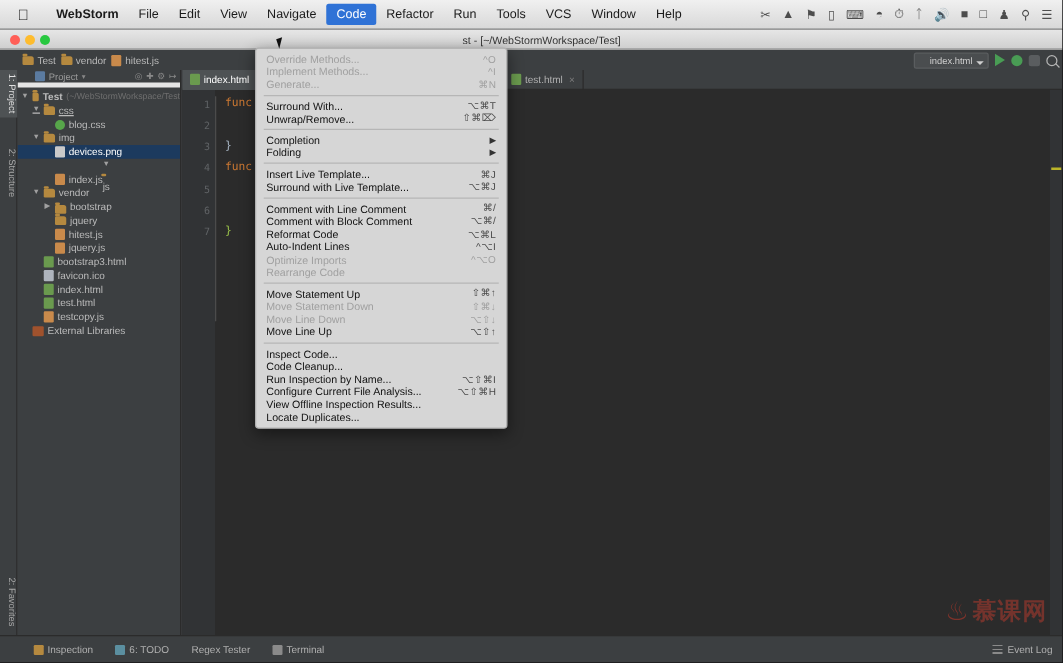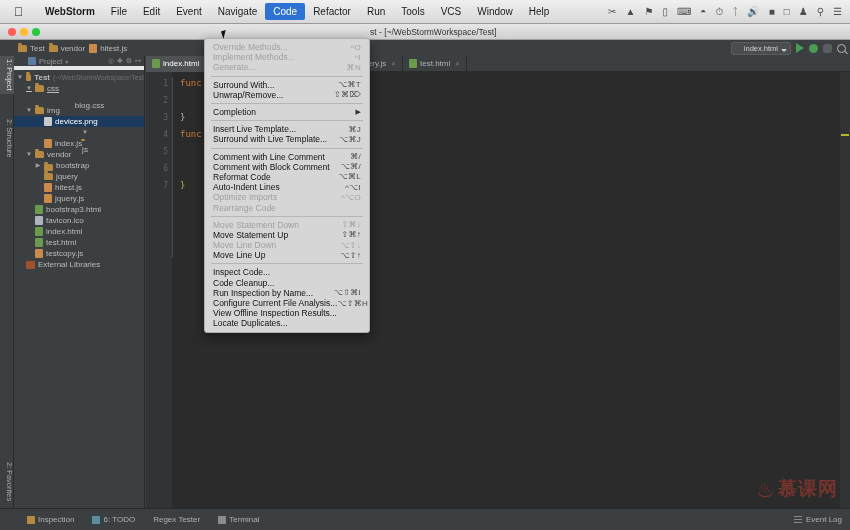--- a/index.html
+++ b/index.html
@@ -153,21 +153,21 @@
   .foldline{
     position:absolute; left:0; top:5px; width:1px; height:180px; background:#4b4b4b;
   }
   .scroll-right {
     position:absolute; right:0; top:0; width:10px; height:100%; background:#313335;
   }
   .warn-mark{ position:absolute; right:1px; width:8px; height:2px; background:#bbb529; }
 
   
   .menu {
-    position:absolute; top:38px; left:204px; width:166px;
+    position:absolute; top:38px; left:204px; width:202px;
     background:#d6d6d6; border:1px solid #b0b0b0; border-radius:3px;
     box-shadow:0 4px 12px rgba(0,0,0,.45); z-index:800;
     padding:3px 0; color:#111; font-size:8.5px;
   }
   .mrow {
     display:flex; align-items:center; height:10.2px; padding:0 8px;
     white-space:nowrap;
   }
   .mrow .lbl { flex:1; }
   .mrow .acc { color:#4a4a4a; font-size:8px; letter-spacing:.3px; }
@@ -198,21 +198,21 @@
 </head>
 <body>
 
 <div id="app">
 
   <div class="macbar">
     <span class="apple"></span>
     <span class="mi bold">WebStorm</span>
     <span class="mi">File</span>
     <span class="mi">Edit</span>
-    <span class="mi">Event</span>
+    <span class="mi">View</span>
     <span class="mi">Navigate</span>
     <span class="mi sel">Code</span>
     <span class="mi">Refactor</span>
     <span class="mi">Run</span>
     <span class="mi">Tools</span>
     <span class="mi">VCS</span>
     <span class="mi">Window</span>
     <span class="mi">Help</span>
     <span class="spacer"></span>
     <span class="tray">
@@ -289,21 +289,21 @@
           <span class="arrow">▼</span>
           <i class="folder-ic"></i>
           <span style="font-weight: bold;">Test</span>
           <span class="tpath"> (~/WebStormWorkspace/Test</span>
         </div>
         <div class="tnode" style="padding-left: 12px; text-decoration: underline;">
           <span class="arrow">▼</span>
           <i class="folder-ic"></i>
           <span>css</span>
         </div>
-        <div class="tnode" style="padding-left: 21px; flex-direction: column;">
+        <div class="tnode" style="padding-left: 21px;">
           <span class="arrow"></span>
           <i class="css-ic"></i>
           <span>blog.css</span>
         </div>
         <div class="tnode" style="padding-left: 12px;">
           <span class="arrow">▼</span>
           <i class="folder-ic"></i>
           <span>img</span>
         </div>
         <div class="tnode sel" style="padding-left: 21px;">
@@ -442,20 +442,24 @@
       </div>
       <div class="mrow">
         <span class="lbl">Unwrap/Remove...</span>
         <span class="acc">⇧⌘⌦</span>
       </div>
       <div class="msep"></div>
       <div class="mrow">
         <span class="lbl">Completion</span>
         <span class="sub">▶</span>
       </div>
+      <div class="mrow">
+        <span class="lbl">Folding</span>
+        <span class="sub">▶</span>
+      </div>
       <div class="msep"></div>
       <div class="mrow">
         <span class="lbl">Insert Live Template...</span>
         <span class="acc">⌘J</span>
       </div>
       <div class="mrow">
         <span class="lbl">Surround with Live Template...</span>
         <span class="acc">⌥⌘J</span>
       </div>
       <div class="msep"></div>
@@ -477,27 +481,27 @@
       </div>
       <div class="mrow dim">
         <span class="lbl">Optimize Imports</span>
         <span class="acc">^⌥O</span>
       </div>
       <div class="mrow dim">
         <span class="lbl">Rearrange Code</span>
         <span class="acc"></span>
       </div>
       <div class="msep"></div>
+      <div class="mrow">
+        <span class="lbl">Move Statement Up</span>
+        <span class="acc">⇧⌘↑</span>
+      </div>
       <div class="mrow dim">
         <span class="lbl">Move Statement Down</span>
         <span class="acc">⇧⌘↓</span>
-      </div>
-      <div class="mrow">
-        <span class="lbl">Move Statement Up</span>
-        <span class="acc">⇧⌘↑</span>
       </div>
       <div class="mrow dim">
         <span class="lbl">Move Line Down</span>
         <span class="acc">⌥⇧↓</span>
       </div>
       <div class="mrow">
         <span class="lbl">Move Line Up</span>
         <span class="acc">⌥⇧↑</span>
       </div>
       <div class="msep"></div>

